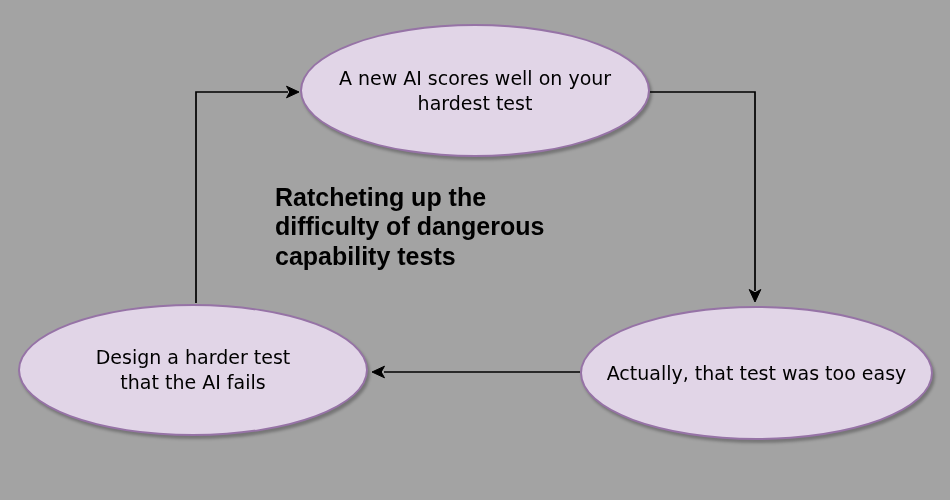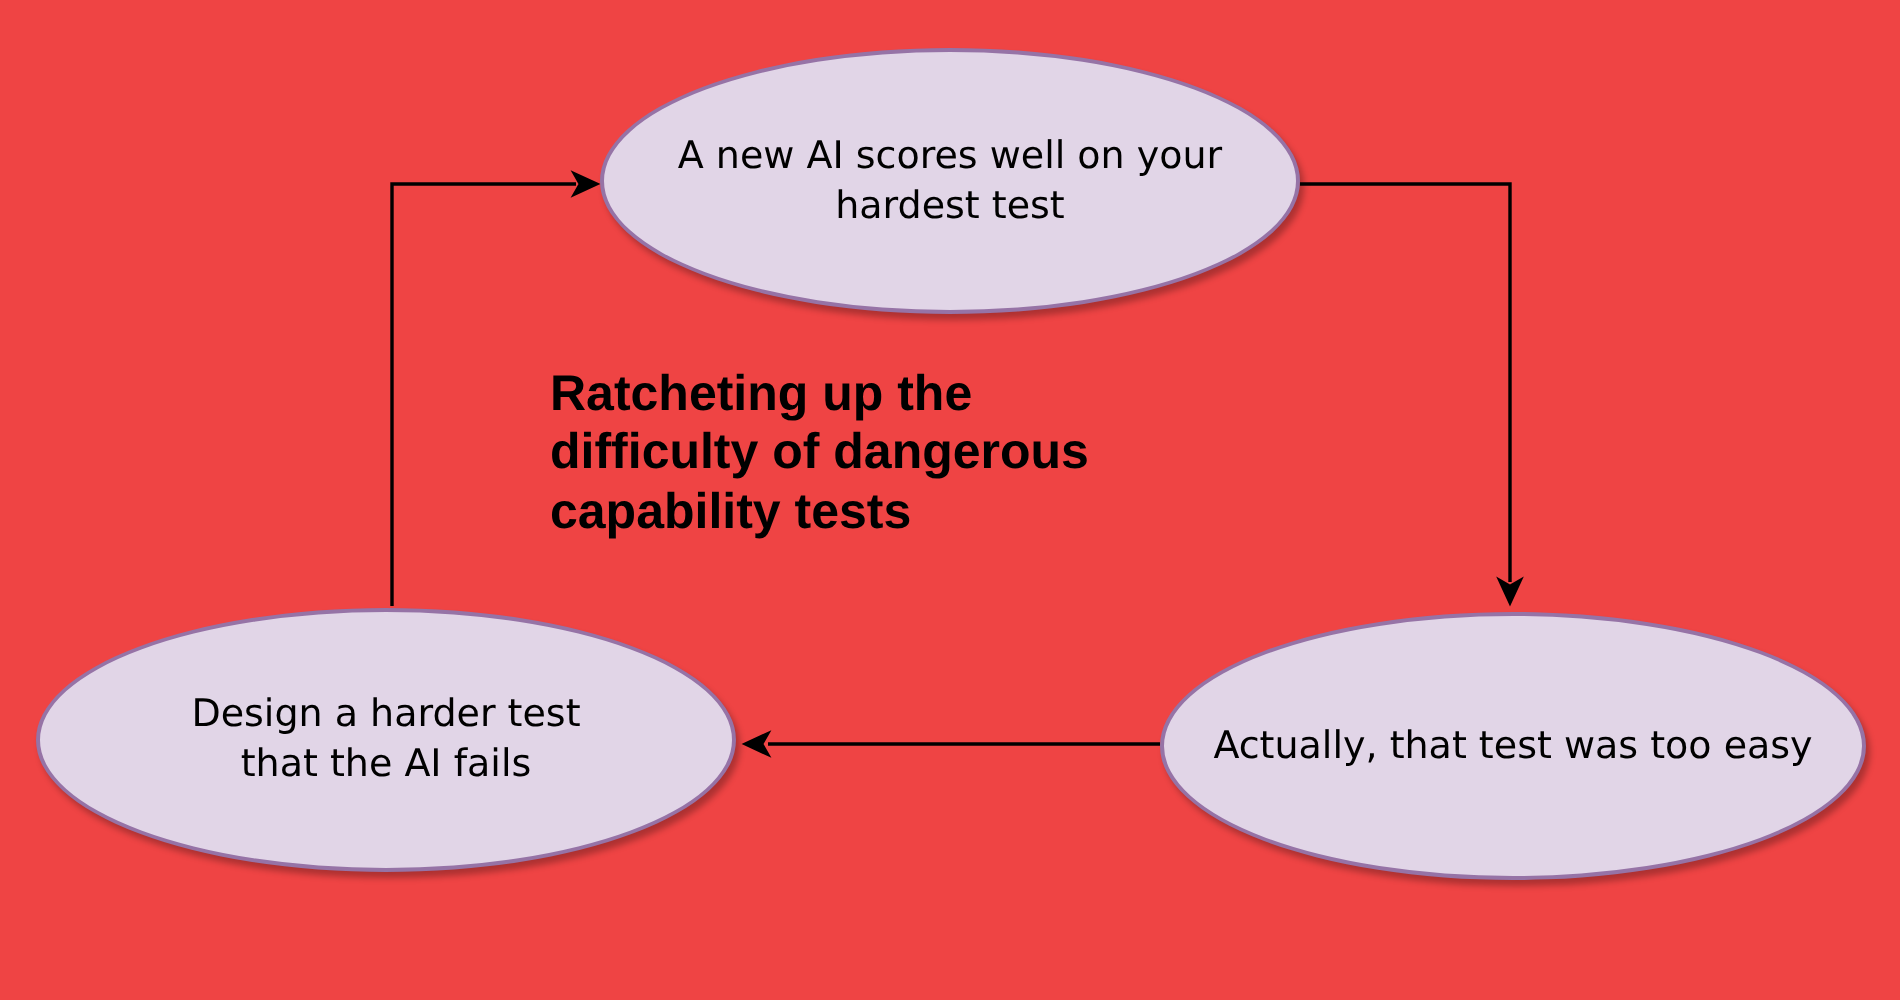--- a/index.html
+++ b/index.html
@@ -4,21 +4,21 @@
 <style>
   html, body {
     margin: 0;
     padding: 0;
     background: #ffffff;
   }
   .canvas {
     position: relative;
     width: 950px;
     height: 500px;
-    background: #ef4444;
+    background: #a3a3a3;
     overflow: hidden;
     font-family: "DejaVu Sans", sans-serif;
   }
   .arrow-layer {
     position: absolute;
     left: 0;
     top: 0;
     width: 950px;
     height: 500px;
   }

